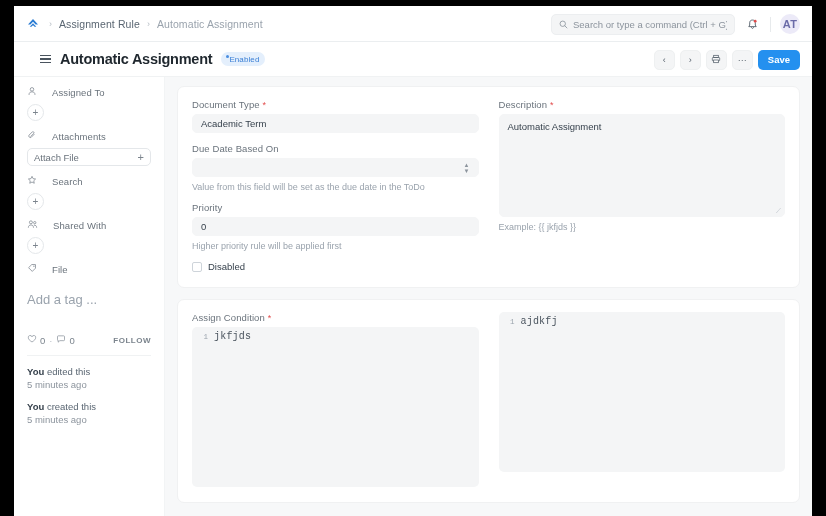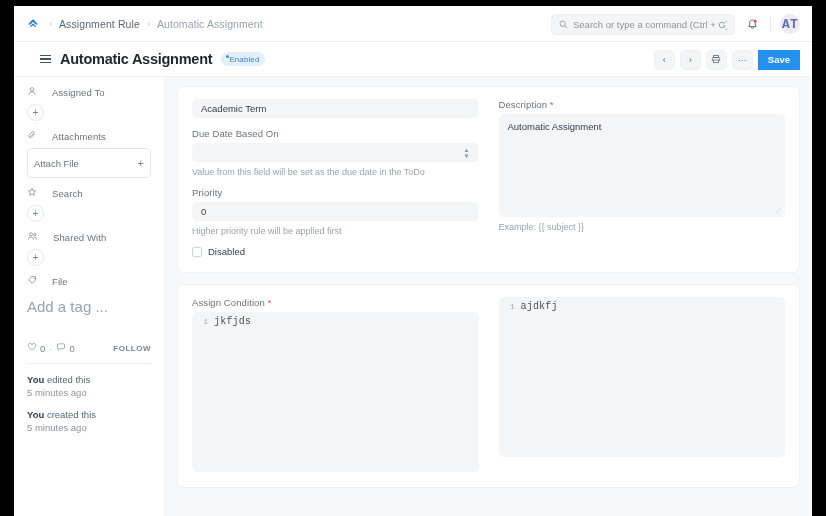--- a/index.html
+++ b/index.html
@@ -49,24 +49,23 @@
     border: 0; outline: 0; background: transparent;
     font-family: "Liberation Sans", sans-serif;
     font-size: 9.5px; color: #7b848d; width: 100%;
   }
   .searchbox input::placeholder { color: #8c949d; }
   .bell { width: 17px; height: 17px; display:flex; align-items:center; justify-content:center; position: relative; }
   .divider-v { width: 1px; height: 15px; background: #e7eaec; }
   .avatar {
     width: 20px; height: 20px; border-radius: 50%;
     background: #eceaf8; color: #6b6ba8;
-    font-size: 13px; font-weight: bold;
+    font-size: 11px; font-weight: bold;
     display: flex; align-items: center; justify-content: center;
     letter-spacing: .3px;
-    font-family: Liberation Mono, monospace;
   }
 
   
   .page-head {
     height: 35px;
     background: #ffffff;
     display: flex; align-items: center;
     padding: 0 12px 0 26px;
     position: relative;
     border-bottom: 1px solid #f0f2f3;
@@ -92,21 +91,21 @@
   .icon-btn {
     width: 21px; height: 20px;
     background: #f4f5f6; border: 1px solid #eef0f1;
     border-radius: 5px;
     display: flex; align-items: center; justify-content: center;
     color: #55606b; font-size: 9px;
   }
   .save-btn {
     height: 20px; padding: 0 10px;
     background: #2490ef; color: #ffffff;
-    border-radius: 0; border: 0;
+    border-radius: 5px; border: 0;
     font-size: 9.5px; font-weight: bold;
     font-family: "Liberation Sans", sans-serif;
     display: flex; align-items: center;
   }
 
   
   .body-wrap {
     display: flex;
     height: 439px;
     background: #ffffff;
@@ -124,27 +123,27 @@
     letter-spacing: .1px;
   }
   .side-head svg { flex: none; }
   .plus-circle {
     width: 17px; height: 17px; border-radius: 50%;
     border: 1px solid #e4e7ea; background: #fff;
     display: flex; align-items: center; justify-content: center;
     color: #7b848d; font-size: 10px; line-height: 1;
   }
   .attach-file {
-    height: 30px; border: 1px solid #e4e7ea; border-radius: 5px;
+    height: 18px; border: 1px solid #e4e7ea; border-radius: 5px;
     display: flex; align-items: center; justify-content: space-between;
     padding: 0 6px; background: #fff;
   }
   .attach-file span { font-size: 9.5px; color: #6a737c; }
   .attach-file .plus { font-size: 11px; color: #7b848d; line-height: 1; }
-  .tag-input { font-size: 15px; color: #9aa3ad; margin-top: 11px; }
+  .tag-input { font-size: 13px; color: #9aa3ad; margin-top: 17px; }
 
   .side-stats {
     display: flex; align-items: center;
     margin-top: 27px; margin-bottom: 9px;
     font-size: 9.5px; color: #7b848d;
   }
   .side-stats .item { display: flex; align-items: center; gap: 3px; }
   .side-stats .mid { margin: 0 4px; color: #b5bcc4; }
   .follow {
     margin-left: auto; font-size: 8px; color: #7b848d;
@@ -406,20 +405,24 @@
       </div>
     </div>
 
     <div class="main">
 
       <div class="card">
         <div class="grid2">
           <div class="col">
 
             <div class="field">
+              <div class="flabel">
+                <span>Document Type</span>
+                <span class="req">*</span>
+              </div>
               <div class="fcontrol">Academic Term</div>
             </div>
 
             <div class="field">
               <div class="flabel">Due Date Based On</div>
               <div class="fcontrol fselect">
                 <span></span>
                 <span class="chevstack">
                   <span>▲</span>
                   <span>▼</span>
@@ -443,21 +446,21 @@
           <div class="col">
             <div class="field">
               <div class="flabel">
                 <span>Description</span>
                 <span class="req">*</span>
               </div>
               <div class="ftextarea">
                 <span>Automatic Assignment</span>
                 <span class="resize-grip">⟋</span>
               </div>
-              <div class="fhelp">Example: {{ subject }}</div>
+              <div class="fhelp">Example: {{ jkfjds }}</div>
             </div>
           </div>
         </div>
       </div>
 
       <div class="card">
         <div class="grid2">
           <div class="col">
             <div class="flabel">
               <span>Assign Condition</span>

